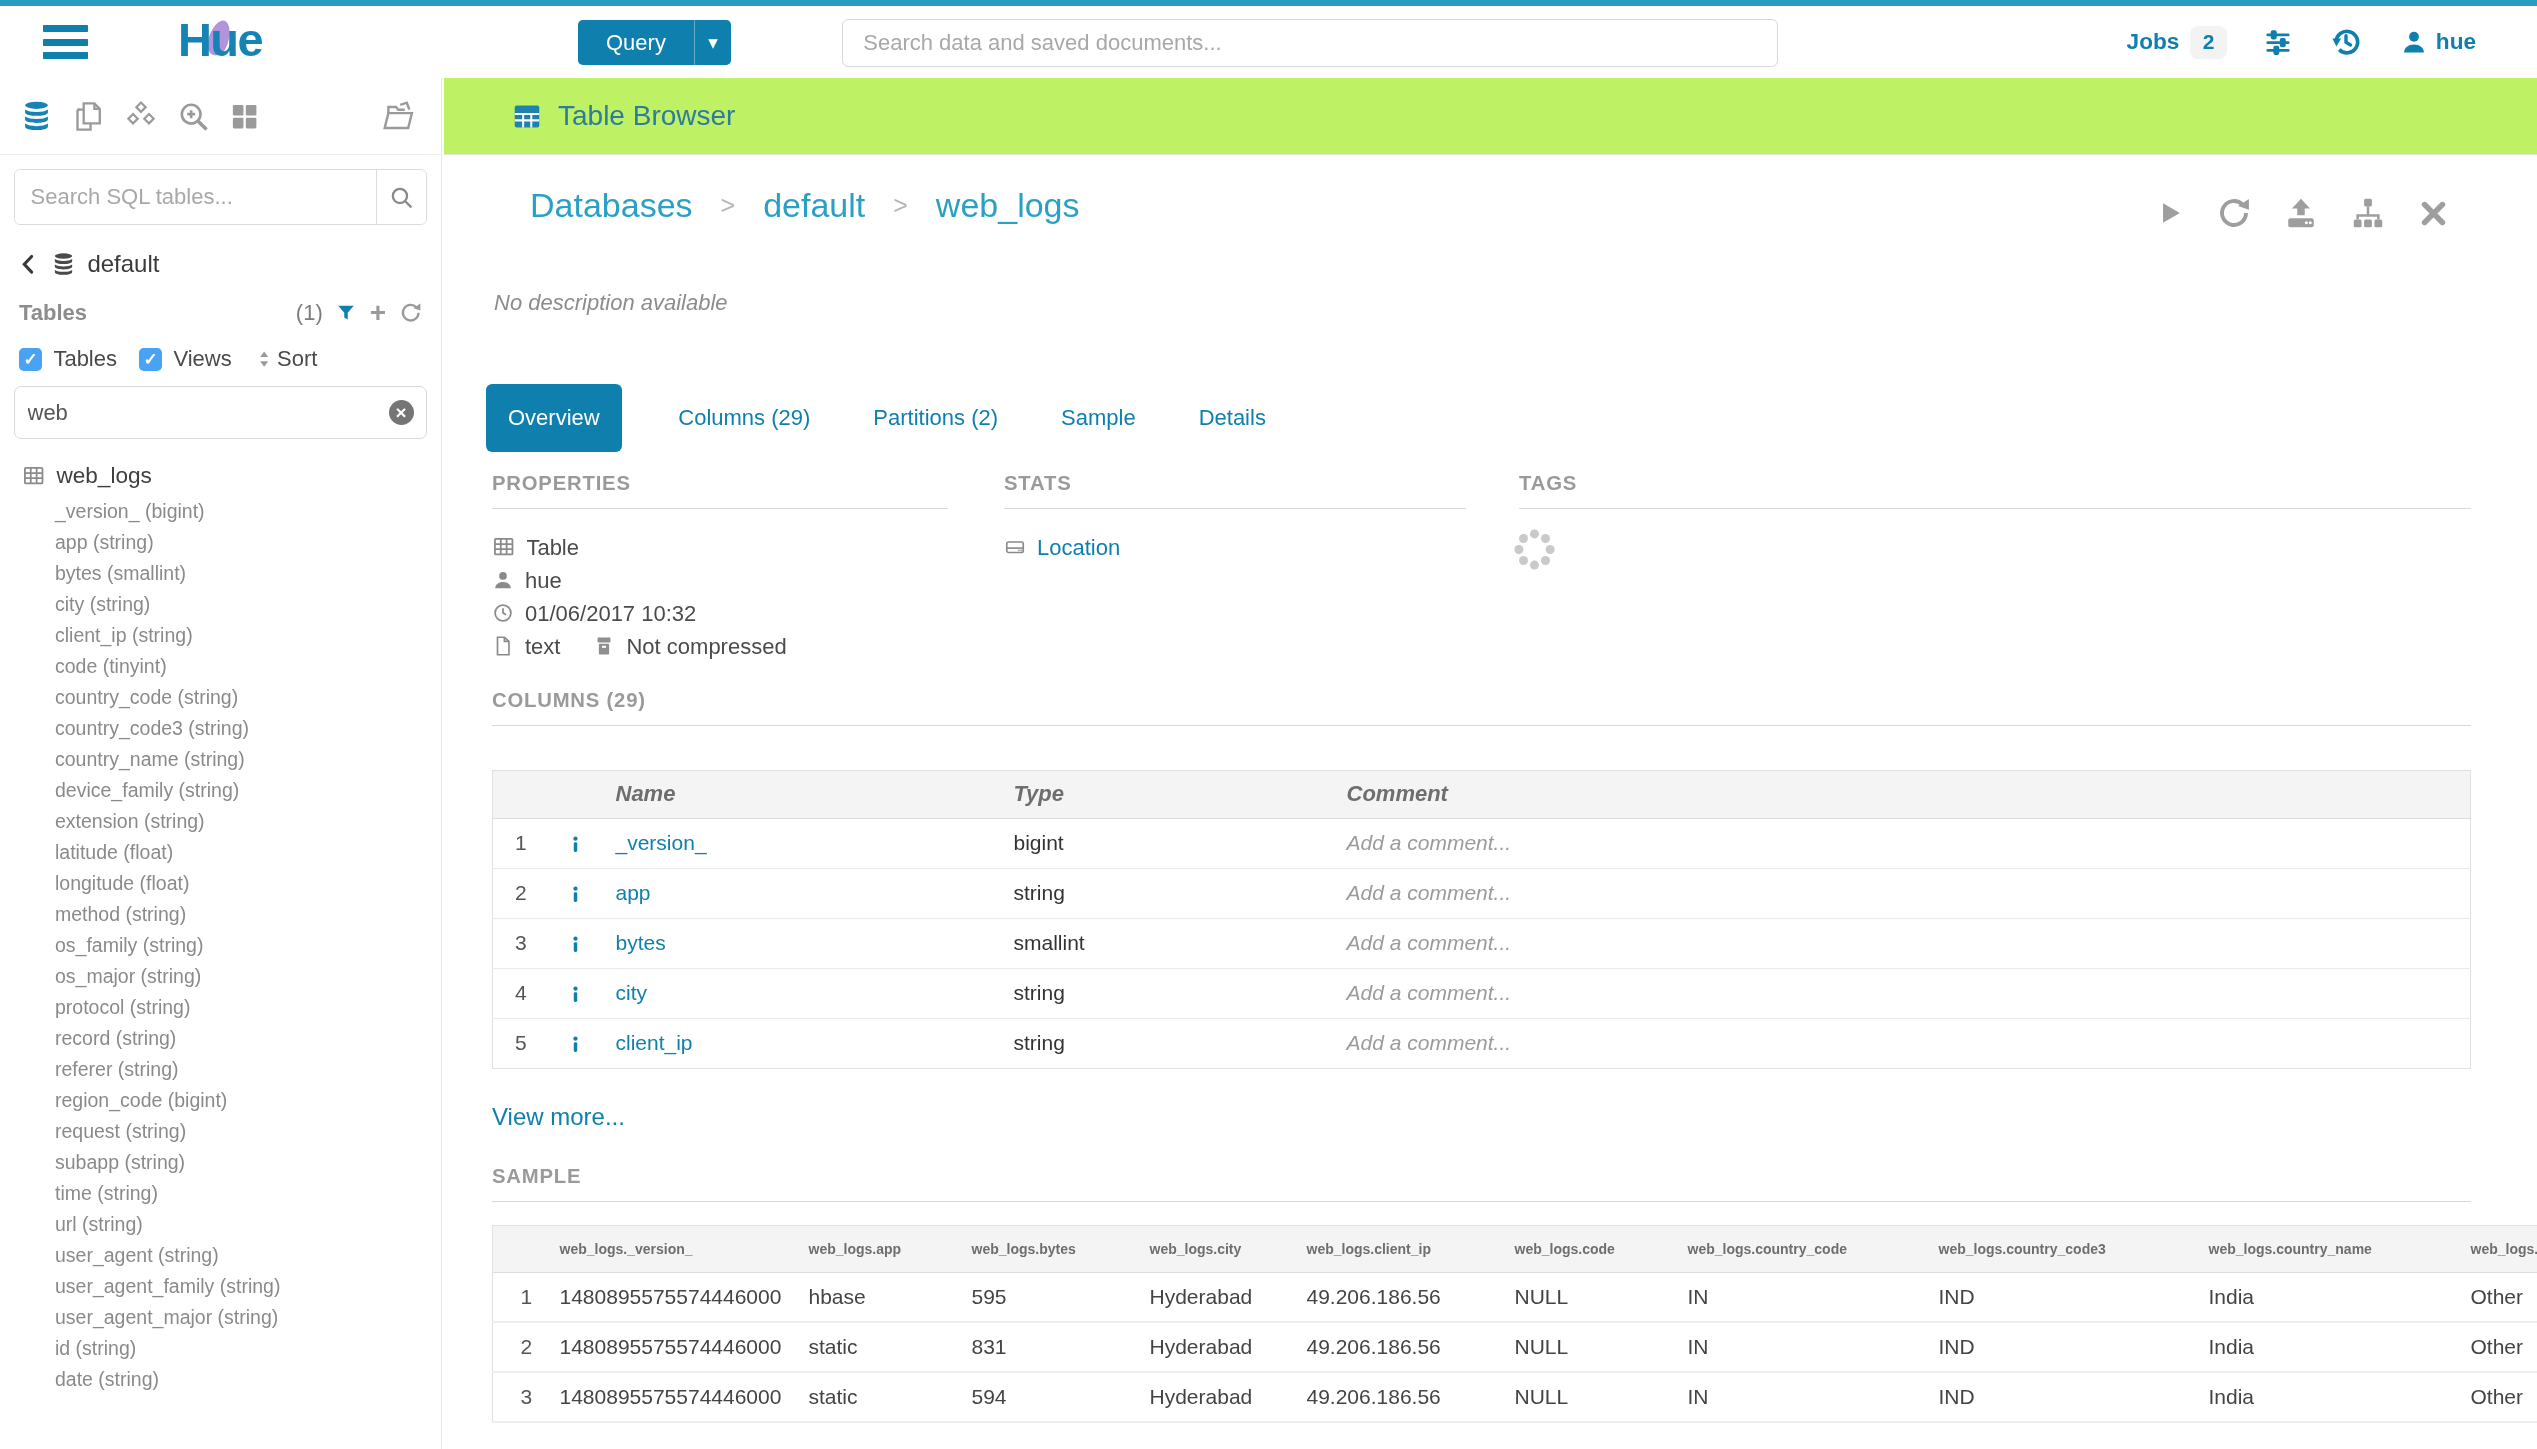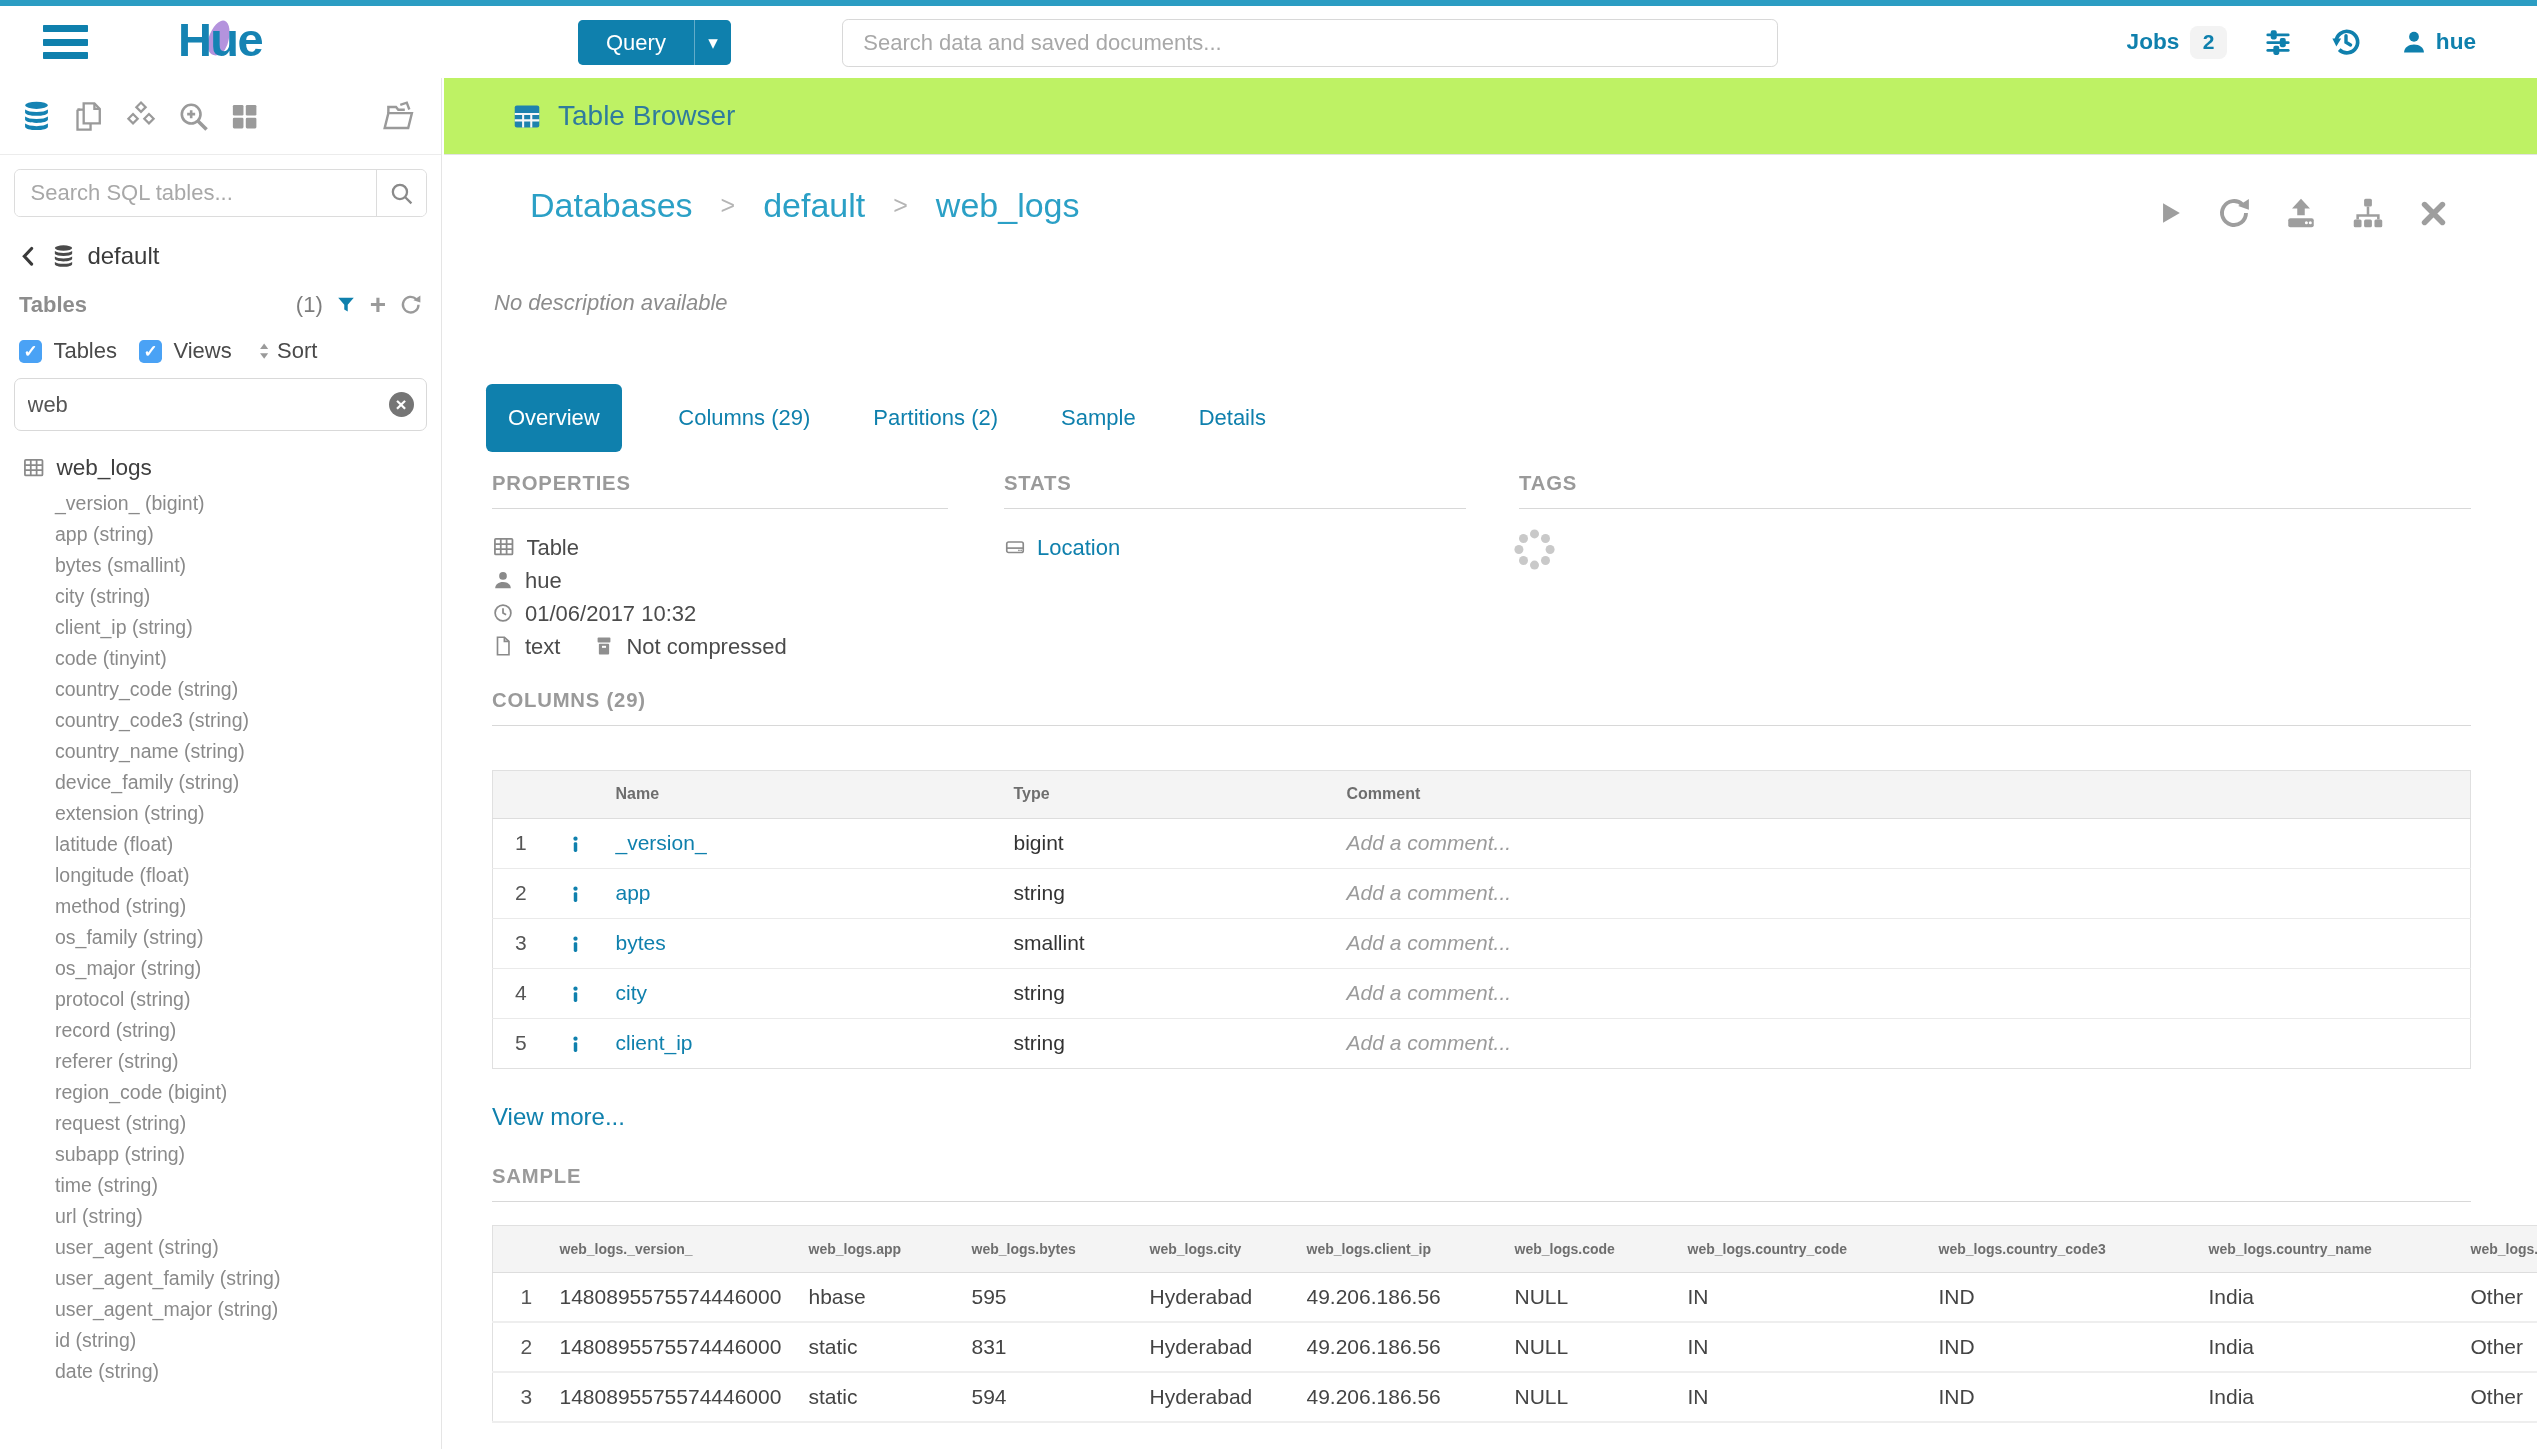--- a/index.html
+++ b/index.html
@@ -38,21 +38,21 @@
   .user { margin-left:37px; display:flex; align-items:center; gap:7.8px; cursor:pointer; }
   .user .un { font-size:22.6px; font-weight:bold; color:#0f80ad; }
 
   
   .sidebar { position:absolute; left:0; top:78px; width:442px; bottom:0;
     background:#fff; border-right:1.6px solid #e5e5e5; }
   .sidebar-icons { height:77px; border-bottom:1.6px solid #ececec; display:flex;
     align-items:center; padding:0 20.3px; gap:19px; }
   .sidebar-icons .ic { cursor:pointer; }
   .si-folder { margin-left:auto; margin-right:4.7px; }
-  .sidebar-search { margin:14px 14px 0; height:48px; border:1.6px solid #dcdcdc;
+  .sidebar-search { margin:14px 14px 0; height:56px; border:1.6px solid #dcdcdc;
     border-radius:6.2px; display:flex; overflow:hidden; }
   .sidebar-search input { flex:1; border:none; outline:none; font-size:22px;
     color:#555; padding:0 15.6px; font-family:inherit; }
   .sidebar-search input::placeholder { color:#a8a8a8; }
   .sidebar-search .sbtn { width:50px; border-left:1.6px solid #dcdcdc; display:flex;
     align-items:center; justify-content:center; cursor:pointer; background:#fff; }
   .db-row { margin:25px 0 0 17px; display:flex; align-items:center; gap:11px;
     font-size:24px; color:#3a3a3a; cursor:pointer; }
   .tables-head { margin:22px 19px 0; display:flex; align-items:center;
     font-size:22px; color:#8d8d8d; }
@@ -116,22 +116,22 @@
   .spinner { margin:36px 0 0 11px; width:9.4px; height:9.4px; border-radius:50%;
     color:#c9c9c9; animation:sp 1.1s linear infinite;
     box-shadow:0 -15.6px 0 0 currentColor, 11px -11px 0 0, 15.6px 0 0 0, 11px 11px 0 0,
       0 15.6px 0 0, -11px 11px 0 0, -15.6px 0 0 0, -11px -11px 0 0; }
   @keyframes sp { to { transform:rotate(360deg); } }
 
   .columns-section { position:absolute; top:611px; left:48px; right:66px; }
   table { border-collapse:collapse; }
   .cols-table { width:100%; margin-top:44px; border:1.6px solid #e0e0e0;
     table-layout:fixed; }
-  .cols-table th { height:48px; background:#f4f4f4; font-size:16px; font-weight:bold;
-    color:#6e6e6e; text-align:left; padding-left:14px; border-bottom:1.6px solid #ddd; }
+  .cols-table th { height:48px; background:#f4f4f4; font-size:22px; font-weight:bold;
+    color:#6e6e6e; text-align:left; padding-left:14px; border-bottom:1.6px solid #ddd;font-style:italic; }
   .cols-table td { height:50px; font-size:21px; color:#333; padding-left:14px;
     border-bottom:1.6px solid #eaeaea; background:#fff; }
   .cols-table tr:last-child td { border-bottom:none; }
   td.cnum, th.cnum { text-align:center; padding-left:0; color:#555; }
   td.cinfo { text-align:center; padding-left:0; }
   .name-link { color:#0f80ad; cursor:pointer; }
   .cmt { font-style:italic; color:#9b9b9b; cursor:text; }
   .view-more { margin-top:34px; font-size:24px; color:#0f80ad; cursor:pointer; }
 
   .sample-section { position:absolute; top:1087px; left:48px; right:0; }

